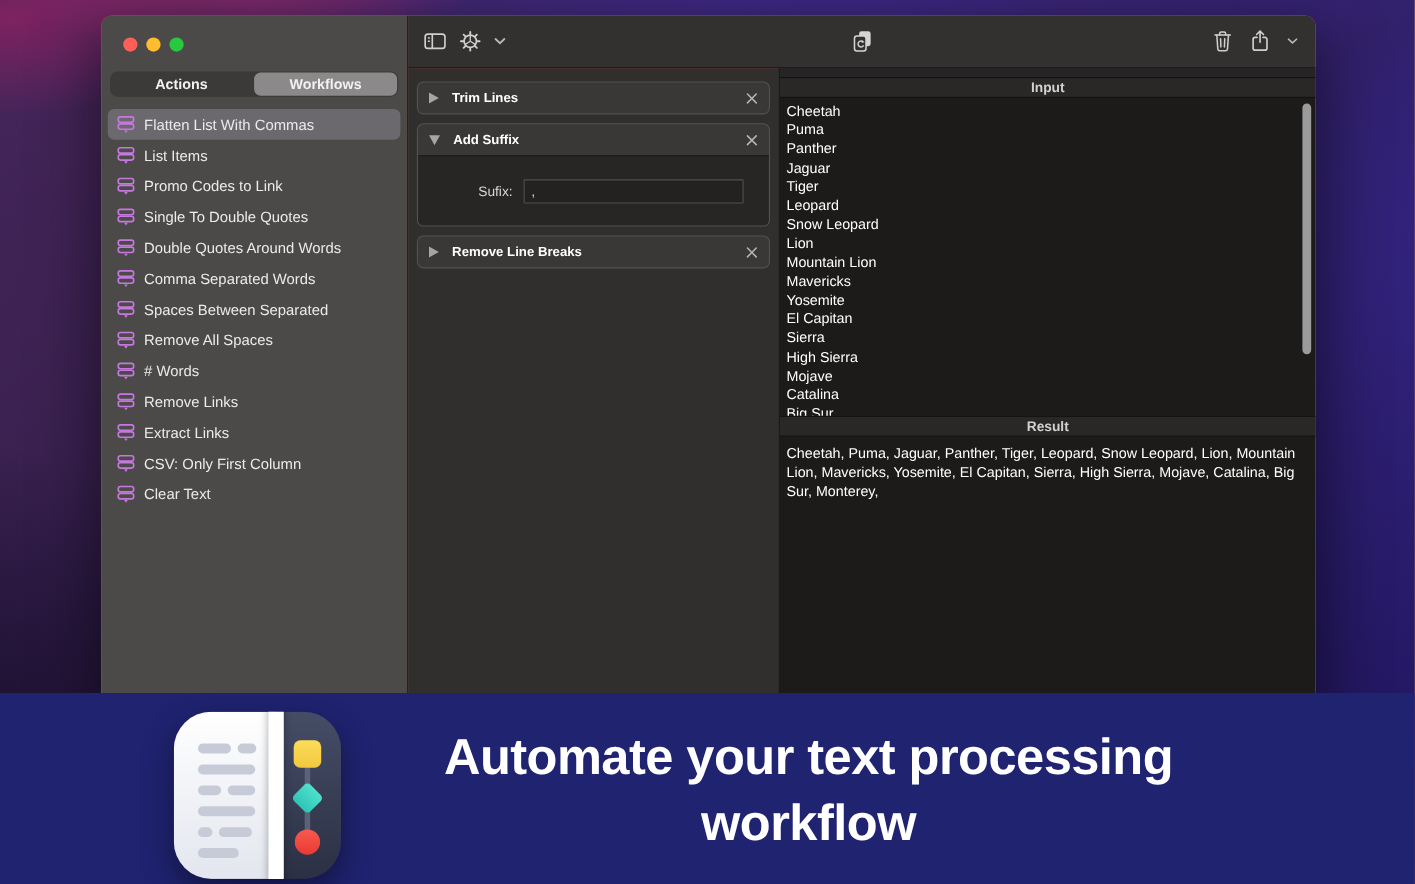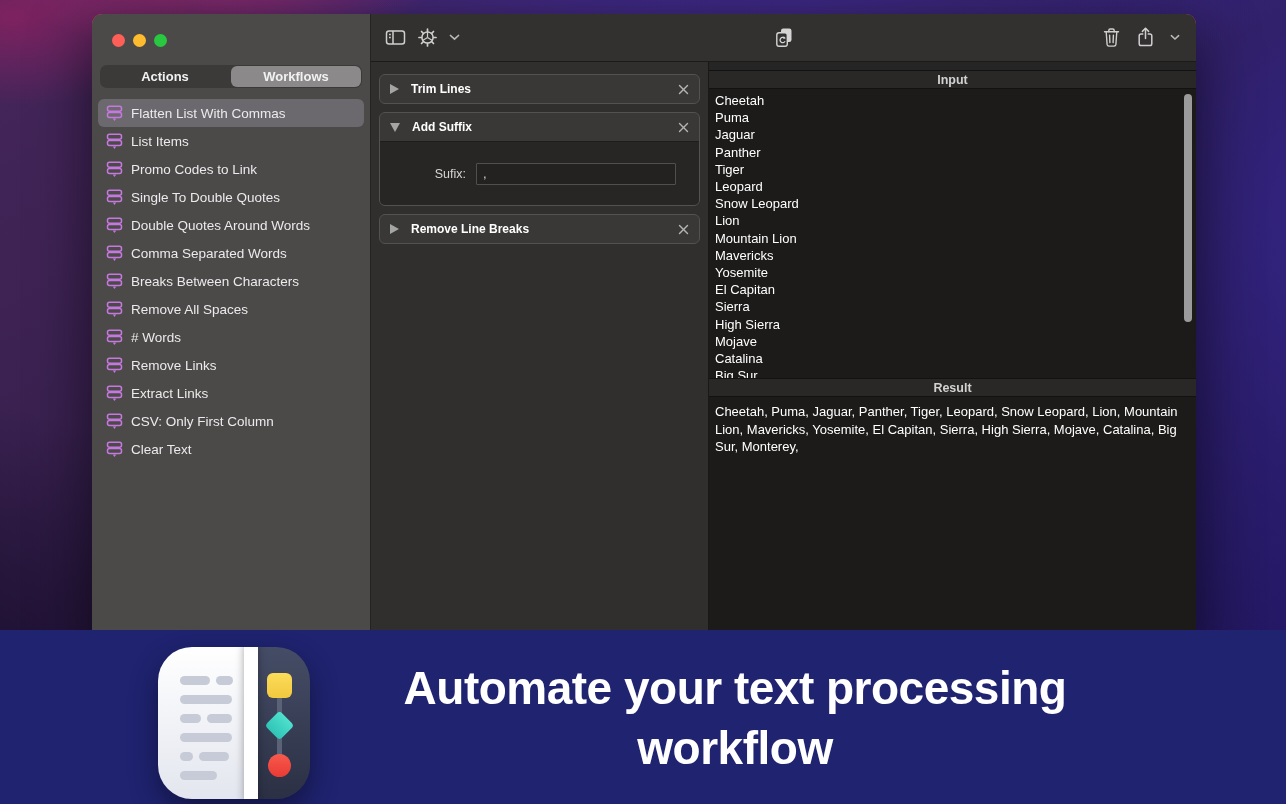--- a/index.html
+++ b/index.html
@@ -176,21 +176,21 @@
             <path d="M6.8 13.6 L10.2 13.6 L8.5 16 Z" fill="#c678e0" stroke="none"></path>
           </svg>
         <span class="wf-label">Comma Separated Words</span>
       </div>
       <div class="wf-item">
         <svg class="icon" width="17" height="17" viewBox="0 0 17 17" fill="none" stroke="#c678e0" stroke-width="1.5">
             <rect x="1.5" y="1.3" width="14" height="4.9" rx="2"></rect>
             <rect x="1.5" y="7.6" width="14" height="4.9" rx="2"></rect>
             <path d="M6.8 13.6 L10.2 13.6 L8.5 16 Z" fill="#c678e0" stroke="none"></path>
           </svg>
-        <span class="wf-label">Breaks Between Characters</span>
+        <span class="wf-label">Spaces Between Separated</span>
       </div>
       <div class="wf-item">
         <svg class="icon" width="17" height="17" viewBox="0 0 17 17" fill="none" stroke="#c678e0" stroke-width="1.5">
             <rect x="1.5" y="1.3" width="14" height="4.9" rx="2"></rect>
             <rect x="1.5" y="7.6" width="14" height="4.9" rx="2"></rect>
             <path d="M6.8 13.6 L10.2 13.6 L8.5 16 Z" fill="#c678e0" stroke="none"></path>
           </svg>
         <span class="wf-label">Remove All Spaces</span>
       </div>
       <div class="wf-item">
@@ -359,22 +359,22 @@
         </div>
 
       </div>
 
       <div class="io">
         <div class="io-gap"></div>
         <div class="io-head">Input</div>
         <div class="io-input">
           <div class="io-line">Cheetah</div>
           <div class="io-line">Puma</div>
+          <div class="io-line">Panther</div>
           <div class="io-line">Jaguar</div>
-          <div class="io-line">Panther</div>
           <div class="io-line">Tiger</div>
           <div class="io-line">Leopard</div>
           <div class="io-line">Snow Leopard</div>
           <div class="io-line">Lion</div>
           <div class="io-line">Mountain Lion</div>
           <div class="io-line">Mavericks</div>
           <div class="io-line">Yosemite</div>
           <div class="io-line">El Capitan</div>
           <div class="io-line">Sierra</div>
           <div class="io-line">High Sierra</div>

